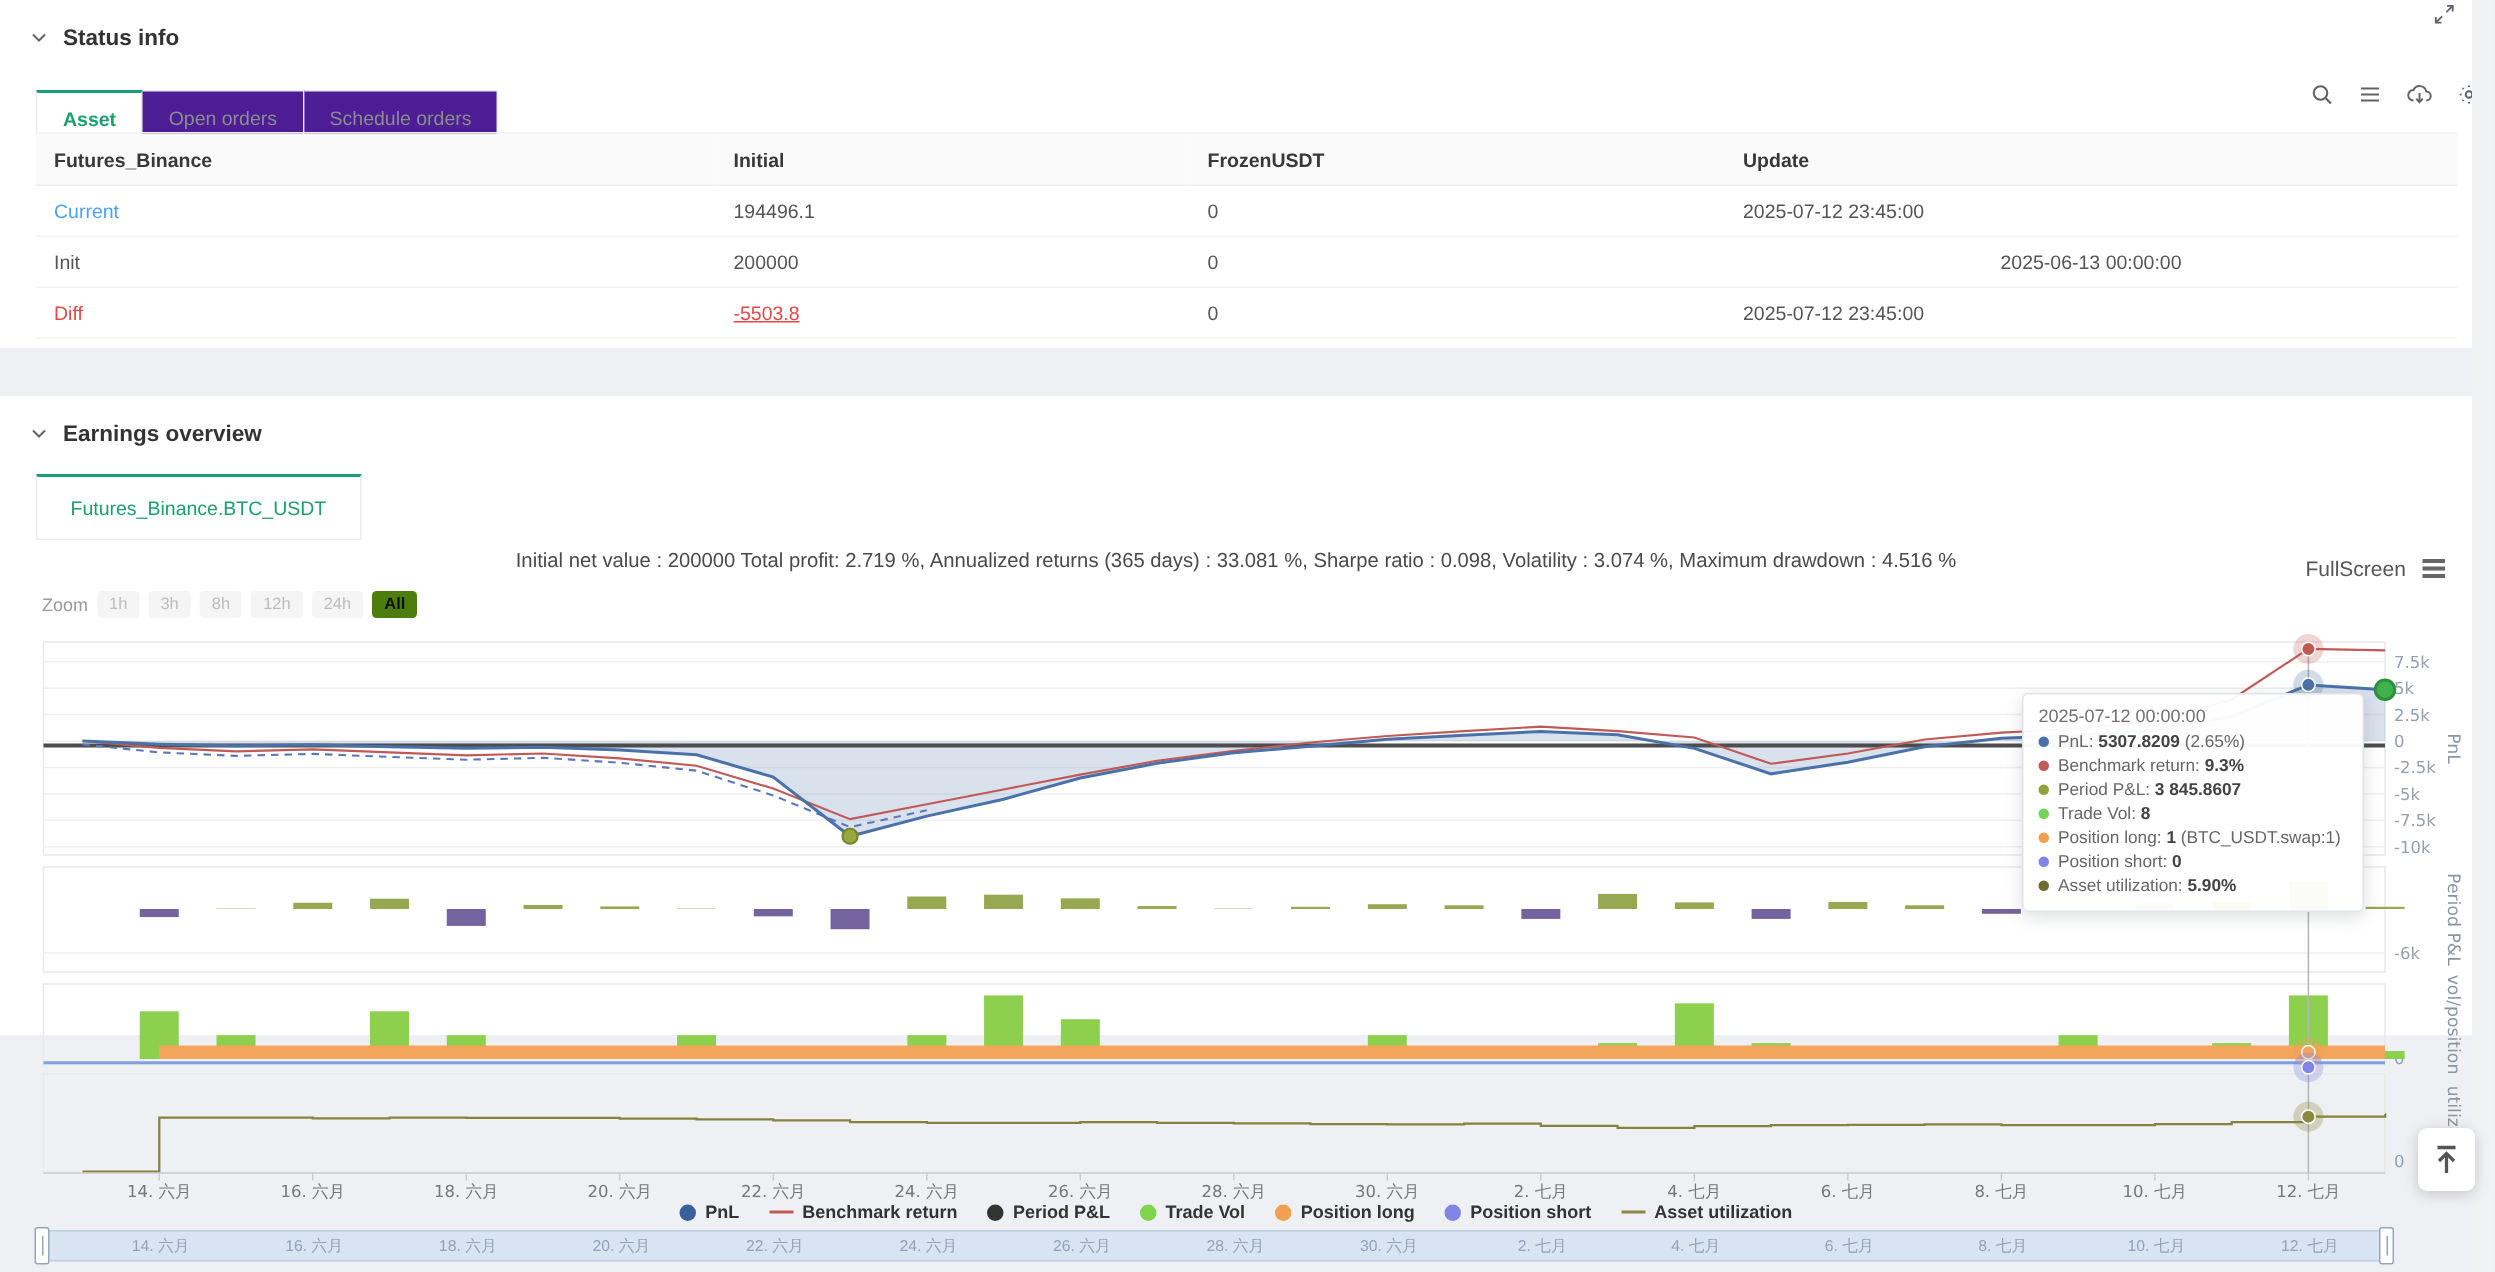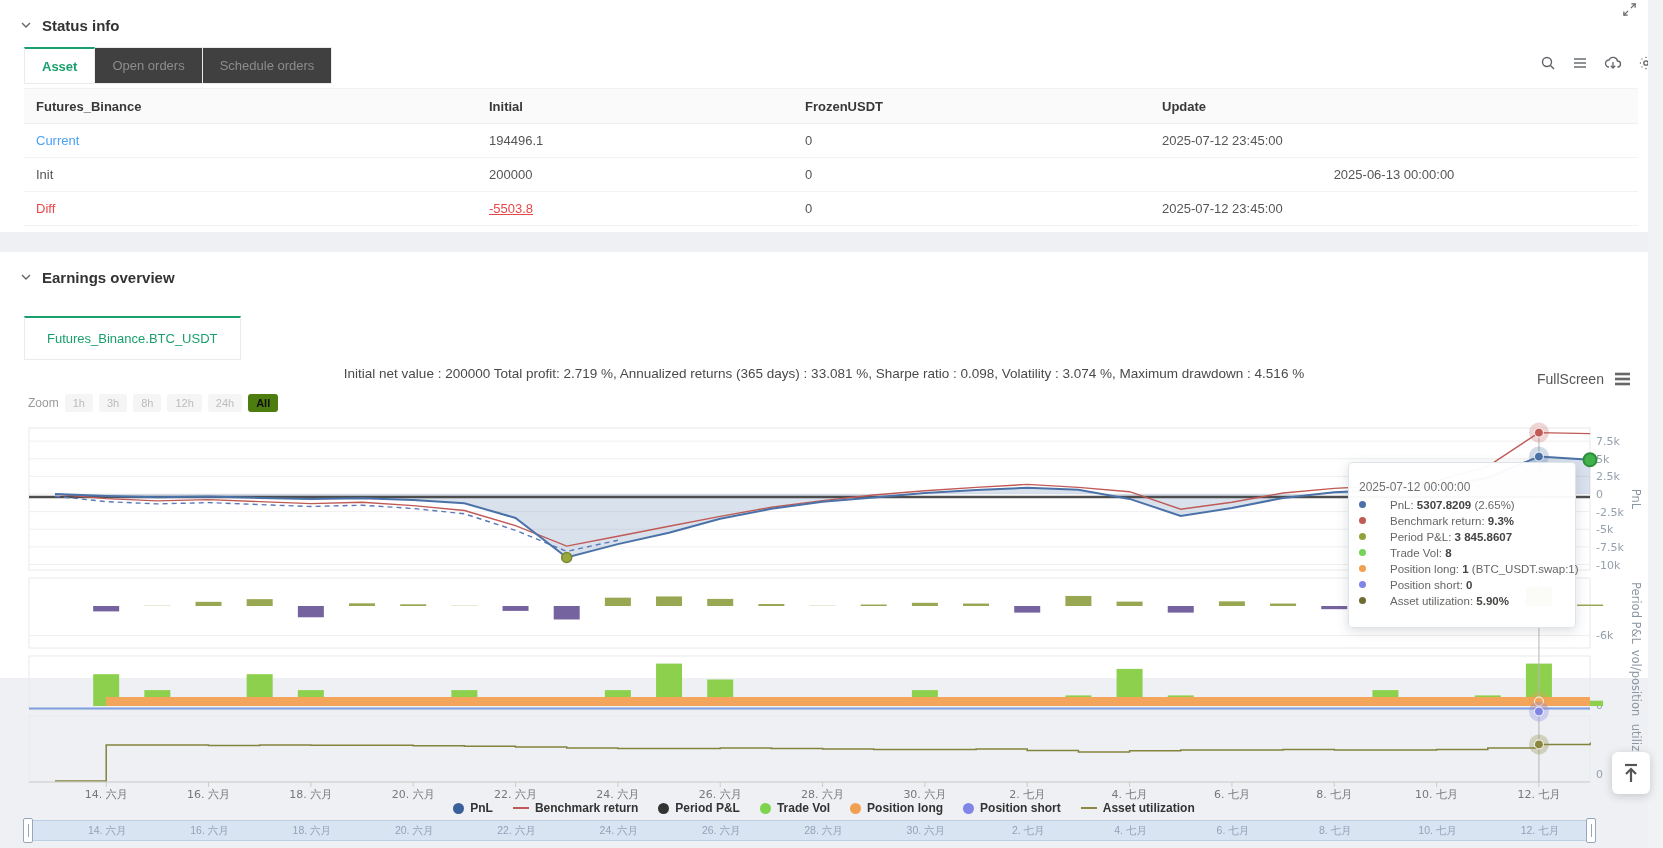--- a/index.html
+++ b/index.html
@@ -1,30 +1,30 @@
 <!DOCTYPE html>
 <html><head>
 <meta charset="utf-8">
 <style>
   html,body{margin:0;padding:0;background:#eef0f3;font-family:"Liberation Sans",sans-serif;}
   .page{position:relative;width:1663px;height:848px;overflow:hidden;background:#eef0f3;}
   .card{position:absolute;left:0;width:1648px;background:#fff;}
   .card-status{top:0;height:232px;}
-  .card-earn{top:252px;height:426px;}
+  .card-earn{top:264px;height:426px;}
   .gutter{position:absolute;top:0;left:1648px;width:15px;height:848px;background:#f1f2f4;}
 
   .sec-head{position:absolute;left:0;top:14px;height:22px;display:flex;align-items:center;}
   .chev{margin-left:20px;display:inline-flex;}
   .sec-title{margin-left:10px;font-size:15px;font-weight:bold;color:#333;}
   .expand-ic{position:absolute;left:1622px;top:2px;}
 
   
-  .tabs-row{position:absolute;top:47px;left:24px;height:37px;display:flex;}
+  .tabs-row{position:absolute;top:60px;left:24px;height:37px;display:flex;}
   .tab{height:35px;display:inline-flex;align-items:center;padding:0 17px;border:1px solid #ebebeb;border-left:none;
-       font-size:13px;color:#8c8c8c;background:#404040;cursor:pointer;}
+       font-size:13px;color:#8c8c8c;background:#4c1d95;cursor:pointer;}
   .tab:first-child{border-left:1px solid #ebebeb;}
   .tab.active{background:#fff;color:var(--green);border-top:2px solid var(--green);font-weight:bold;height:34px;}
   .table-icons{position:absolute;top:55px;left:1540px;display:flex;gap:16px;align-items:center;}
   .table-icons span{display:inline-flex;cursor:pointer;}
 
   
   table.status{position:absolute;top:88px;left:24px;width:1614px;border-collapse:collapse;font-size:13px;table-layout:fixed;}
   table.status th{background:#fafafa;text-align:left;font-weight:bold;color:#383838;height:34px;padding:0 12px;
                   border-bottom:1px solid #efefef;border-top:1px solid #f2f2f2;}
   table.status td{height:33px;padding:0 12px;color:#555;border-bottom:1px solid #f3f3f3;background:#fff;}
@@ -46,23 +46,23 @@
   .lline{width:16px;height:0;border-top:2.5px solid;}
 
   
   .slider{position:absolute;top:820px;left:29px;width:1561px;height:21px;background:#d8e4f2;border:1px solid #bed0e4;box-sizing:border-box;}
   .slab{position:absolute;top:3px;width:70px;margin-left:-35px;text-align:center;font-size:10.5px;color:#93a2b8;}
   .shandle{position:absolute;top:818px;width:10px;height:25px;background:#fff;border:1px solid #95a6bd;border-radius:2px;box-sizing:border-box;cursor:ew-resize;}
   .shandle::after{content:"";position:absolute;left:3.5px;top:5px;width:1px;height:13px;background:#95a6bd;}
 
   
   .ctooltip{position:absolute;left:1348px;top:462px;width:206px;background:rgba(255,255,255,0.96);border:1px solid #dfe3ea;
-            border-radius:4px;box-shadow:0 3px 12px rgba(60,70,90,.18);padding:17px 10px;font-size:11.5px;color:#666;line-height:14.5px;z-index:6;}
+            border-radius:4px;box-shadow:0 3px 12px rgba(60,70,90,.18);padding:7px 10px;font-size:11.5px;color:#666;line-height:14.5px;z-index:6;}
   .tt-date{color:#707070;font-size:12px;margin-bottom:3px;}
-  .tt-row{display:flex;align-items:center;gap:24px;white-space:nowrap;margin:1.5px 0;}
+  .tt-row{display:flex;align-items:center;gap:6px;white-space:nowrap;margin:1.5px 0;}
   .tt-dot{width:7px;height:7px;border-radius:50%;flex:none;}
   .tt-row b{color:#444;}
 
   .totop{position:absolute;left:1612px;top:752px;width:38px;height:42px;background:#fff;border-radius:6px;
          box-shadow:0 2px 10px rgba(0,0,0,.18);display:flex;align-items:center;justify-content:center;cursor:pointer;z-index:7;}
 
   :root{--green:#1aa06d;}
   svg.chart{position:absolute;left:0;top:0;pointer-events:none;}
   text{font-family:"DejaVu Sans","Liberation Sans",sans-serif;}
 </style>

